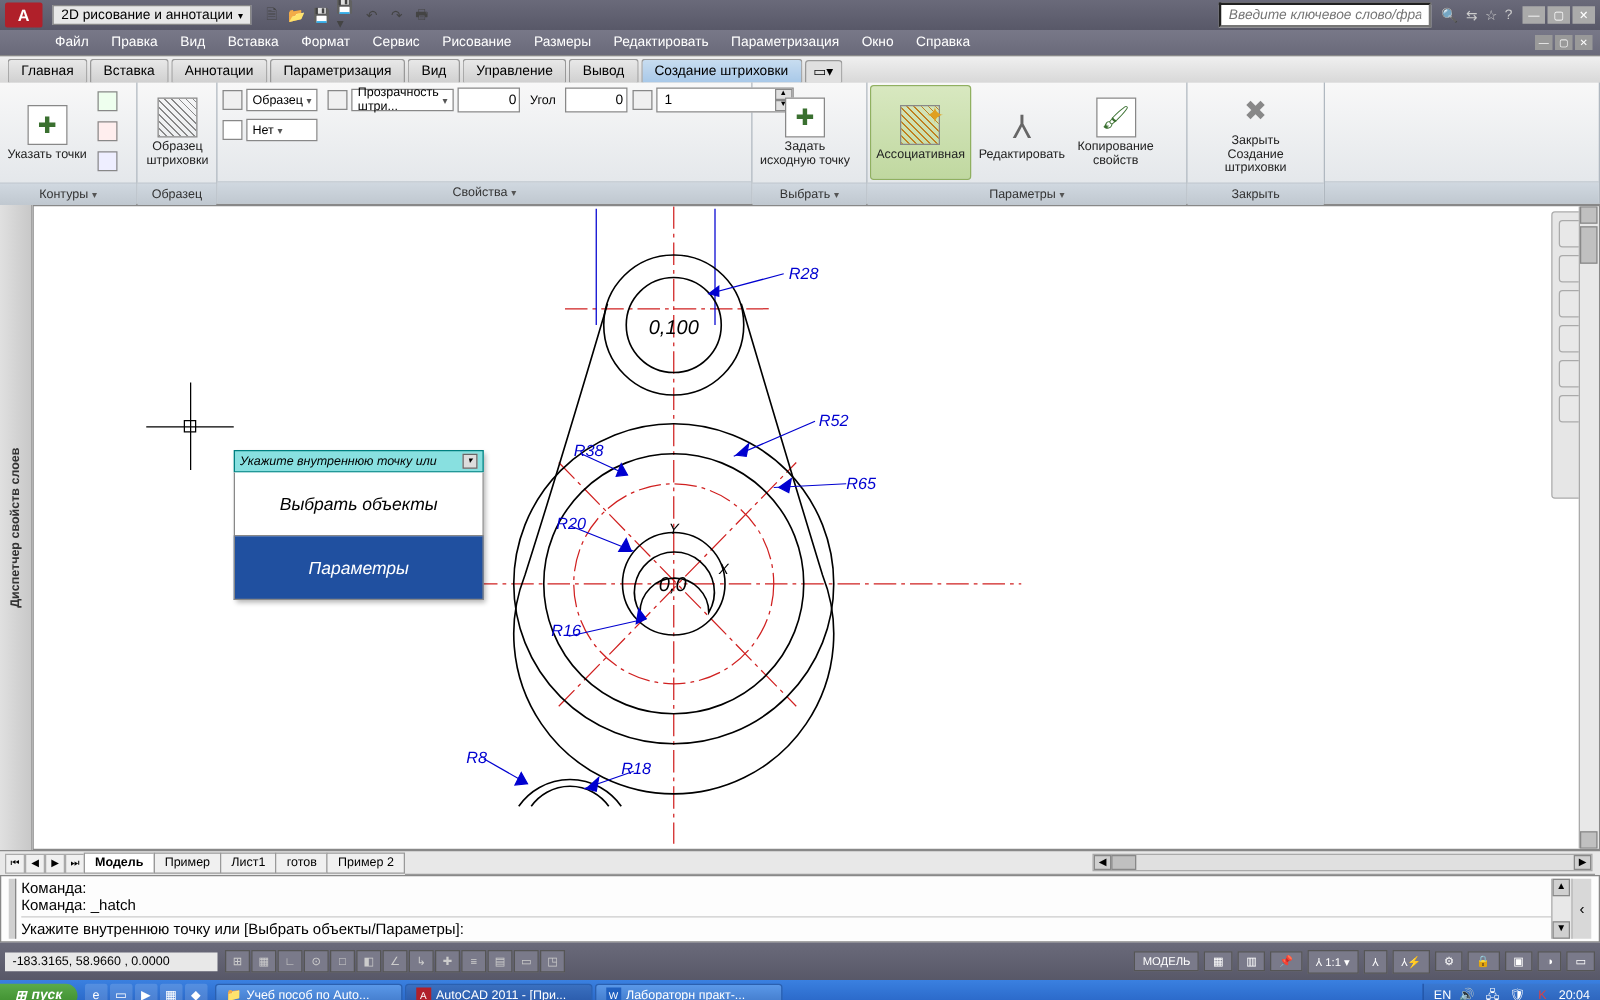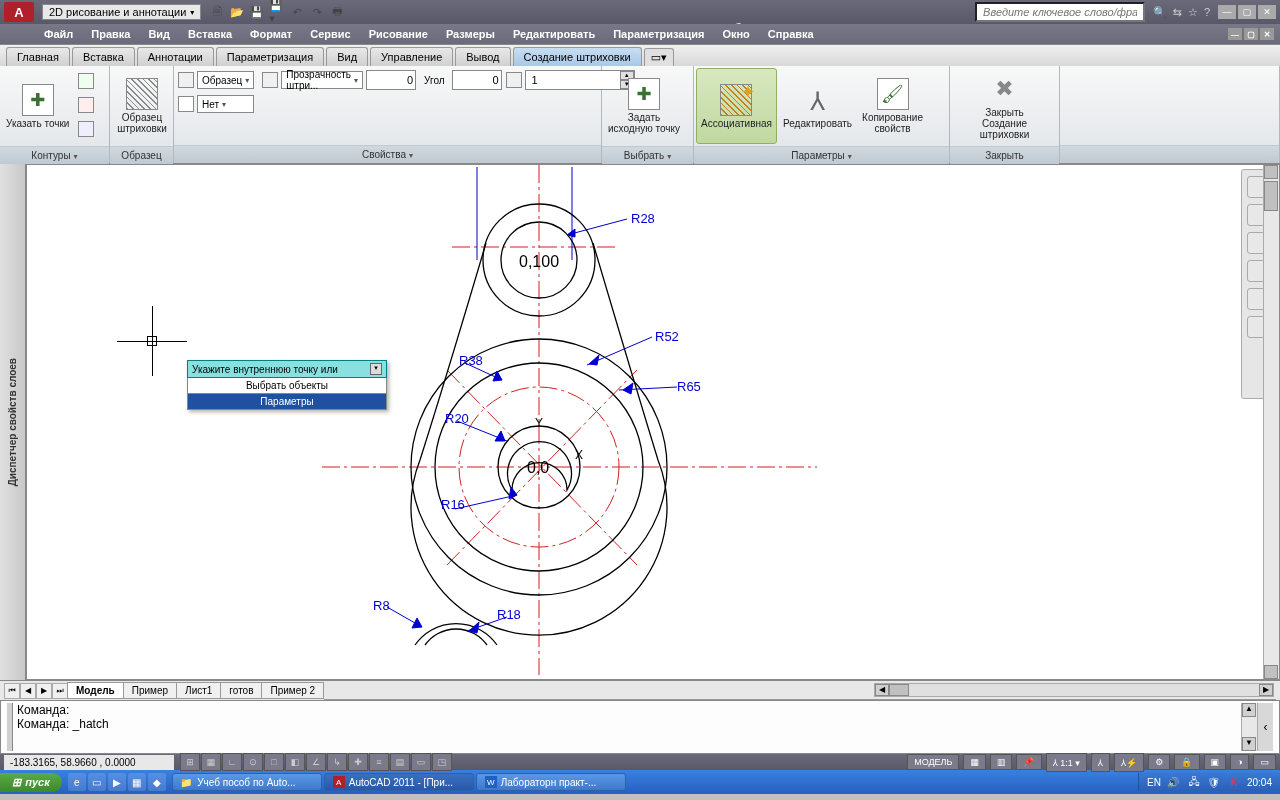--- a/index.html
+++ b/index.html
@@ -9,21 +9,21 @@
 .app-logo { width: 30px; height: 20px; background: #b0202a; display: inline-flex; align-items: center; justify-content: center; color: #fff; font-weight: bold; font-size: 13px; border-radius: 2px; margin-right: 8px; }
 .workspace-dd { background: #e8e8e8; color: #000; padding: 1px 6px; font-size: 11px; border: 1px solid #888; display: inline-flex; align-items: center; gap: 4px; margin-right: 6px; }
 .qat-icon { width: 16px; height: 16px; display: inline-flex; align-items: center; justify-content: center; margin: 0 2px; color: #444; cursor: pointer; }
 .titlebar-title { flex: 1; text-align: center; font-size: 12px; font-weight: bold; color: #e8e8f0; margin-top: 34px; }
 .search-box { background: #fff; color: #888; font-style: italic; padding: 2px 6px; width: 170px; font-size: 11px; }
 .title-right-icons { display: flex; gap: 6px; margin: 0 8px; color: #ccc; }
 .win-btns { display: flex; gap: 2px; }
 .win-btns span { width: 18px; height: 14px; background: #aaa; display: inline-flex; align-items: center; justify-content: center; font-size: 9px; cursor: pointer; }
 
 .menubar { height: 20px; background: linear-gradient(#787888, #6a6a7a); display: flex; align-items: center; color: #fff; padding: 0 44px; gap: 18px; font-size: 11px; position: relative; }
-.menubar span { cursor: pointer; font-weight: bold; }
+.menubar span { cursor: pointer; }
 .mdi-btns { position: absolute; right: 6px; display: flex; gap: 2px; }
 .mdi-btns span { width: 14px; height: 12px; background: #999; font-size: 8px; display: inline-flex; align-items: center; justify-content: center; }
 
 .tabbar { height: 22px; background: linear-gradient(#f0f0f0,#d8d8d8); display: flex; align-items: flex-end; border-top: 1px solid #888; padding-left: 6px; gap: 2px; }
 .tab { padding: 3px 10px; background: linear-gradient(#e8e8e8,#d0d0d0); border: 1px solid #999; border-bottom: none; border-radius: 3px 3px 0 0; font-size: 11px; cursor: pointer; }
 .tab.active { background: linear-gradient(#c8ddf0,#a8c8e8); }
 .tab-extra { width: 30px; background: #e0e0e0; border: 1px solid #999; border-bottom: none; display: flex; align-items: center; justify-content: center; height: 18px; border-radius: 3px 3px 0 0; }
 
 .ribbon { height: 98px; background: linear-gradient(#f8f8f8,#e0e4e8); display: flex; border-bottom: 1px solid #888; }
 .panel { border-right: 1px solid #b0b8c0; display: flex; flex-direction: column; position: relative; }
@@ -38,29 +38,29 @@
 .prop-row { display: flex; align-items: center; height: 24px; gap: 3px; padding: 0 2px; }
 .prop-row .picon { width: 16px; height: 16px; border: 1px solid #888; background: #f0f0f0; }
 .prop-row .pcontrol { flex: 1; background: #fff; border: 1px solid #888; height: 18px; display: flex; align-items: center; padding: 0 4px; font-size: 10px; }
 .spinner { width: 110px; background: #fff; border: 1px solid #888; height: 20px; display: flex; align-items: center; justify-content: flex-end; padding: 0 2px; position: relative; }
 .spinner .sp-btns { position: absolute; right: 0; display: flex; flex-direction: column; }
 .spinner .sp-btns span { width: 14px; height: 9px; background: #e0e0e0; border: 1px solid #888; font-size: 6px; text-align: center; line-height: 7px; cursor: pointer; }
 
 .workarea { display: flex; height: 516px; background: #fff; }
 .palette-bar { width: 26px; background: linear-gradient(90deg,#e0e0e0,#c8c8c8); border-right: 1px solid #888; display: flex; align-items: center; justify-content: center; }
 .palette-bar span { writing-mode: vertical-rl; transform: rotate(180deg); font-size: 10px; font-weight: bold; color: #333; }
-.canvas-wrap { flex: 1; position: relative; background: #fff; overflow: hidden; border: 1px solid #888; }
+.canvas-wrap { flex: 1; position: relative; background: #fff; overflow: hidden; border: 1px solid #888; font-style: italic; }
 .canvas-svg { position: absolute; left: 0; top: 0; }
 .nav-cube { position: absolute; right: 4px; top: 4px; width: 34px; height: 230px; background: rgba(220,220,220,0.7); border: 1px solid #aaa; border-radius: 3px; display: flex; flex-direction: column; align-items: center; gap: 6px; padding-top: 6px; }
 .nav-cube div { width: 22px; height: 22px; background: #e8e8e8; border: 1px solid #aaa; border-radius: 3px; }
 .vscroll { position: absolute; right: 0; top: 0; width: 16px; bottom: 0; background: #e8e8e8; border-left: 1px solid #aaa; }
 .vscroll .thumb { position: absolute; top: 14px; width: 14px; height: 14px; background: #c0c0c0; border: 1px solid #888; }
 .ctx-popup { position: absolute; left: 160px; top: 195px; width: 200px; box-shadow: 2px 2px 4px rgba(0,0,0,0.3); }
 .ctx-title { background: #88e0e0; border: 1px solid #008080; padding: 2px 4px; font-size: 10px; display: flex; justify-content: space-between; align-items: center; }
-.ctx-item { background: #fff; border: 1px solid #888; border-top: none; padding: 2px 0; text-align: center; font-size: 10px; cursor: pointer; }
+.ctx-item { background: #fff; border: 1px solid #888; border-top: none; padding: 17px 0; text-align: center; font-size: 14px; cursor: pointer; }
 .ctx-item.sel { background: #2050a0; color: #fff; }
 .cursor-cross { position: absolute; left: 90px; top: 158px; pointer-events: none; }
 .cursor-cross .h { position: absolute; width: 70px; height: 1px; background: #000; top: 18px; left: 0; }
 .cursor-cross .v { position: absolute; width: 1px; height: 70px; background: #000; left: 35px; top: -17px; }
 .cursor-cross .box { position: absolute; width: 10px; height: 10px; border: 1px solid #000; left: 30px; top: 13px; }
 
 .modeltabs { height: 20px; background: #e8e8e8; border-top: 1px solid #888; display: flex; align-items: center; padding: 0 4px; gap: 0; }
 .nav-arrows { display: flex; }
 .nav-arrows span { width: 16px; height: 16px; border: 1px solid #aaa; background: #f0f0f0; display: inline-flex; align-items: center; justify-content: center; font-size: 8px; cursor: pointer; }
 .mtab { padding: 2px 8px; background: #f0f0f0; border: 1px solid #999; font-size: 10px; cursor: pointer; margin-left: -1px; }
@@ -70,21 +70,21 @@
 .hscroll-thumb .harrow { width: 14px; height: 12px; background: #d0d0d0; border: 1px solid #888; font-size: 8px; text-align: center; }
 
 .cmdline { height: 54px; background: #fdfdfd; border: 1px solid #888; font-family: 'Courier New', monospace; font-size: 12px; padding: 2px 6px; display: flex; }
 .cmdline .cmdtext { flex: 1; }
 .cmdline .cmd-scroll { width: 16px; background: #e8e8e8; border-left: 1px solid #aaa; position: relative; }
 .cmd-scroll span { position: absolute; width: 14px; height: 14px; background: #d0d0d0; border: 1px solid #888; font-size: 8px; text-align: center; }
 .cmdline .cmdrow { line-height: 14px; }
 .cmdline .prompt { border-top: 1px solid #ccc; margin-top: 2px; padding-top: 2px; }
 .cmdhandle { width: 6px; background: #d0d0d0; border-right: 1px solid #888; margin-right: 4px; cursor: move; }
 
-.statusbar { height: 16px; background: linear-gradient(#6a6a7a, #585868); display: flex; align-items: center; color: #fff; font-size: 10px; padding: 0 4px; gap: 6px; }
+.statusbar { height: 30px; background: linear-gradient(#6a6a7a, #585868); display: flex; align-items: center; color: #fff; font-size: 10px; padding: 0 4px; gap: 6px; }
 .status-coords { background: #e8e8e8; color: #000; padding: 2px 6px; font-size: 10px; min-width: 170px; }
 .status-toggles { display: flex; gap: 1px; }
 .status-toggles span { width: 20px; height: 18px; background: #7a7a8a; border: 1px solid #555; display: inline-flex; align-items: center; justify-content: center; font-size: 9px; cursor: pointer; color: #ccc; }
 .status-right { margin-left: auto; display: flex; gap: 4px; align-items: center; }
 .status-right .sbtn { padding: 2px 6px; background: #7a7a8a; border: 1px solid #555; font-size: 9px; cursor: pointer; }
 
 .taskbar { height: 24px; background: linear-gradient(#3a80e0,#2560c0); display: flex; align-items: center; color: #fff; font-size: 11px; }
 .start-btn { background: linear-gradient(#5aaa4a,#3a8a2a); padding: 3px 12px; border-radius: 0 10px 10px 0; font-weight: bold; font-style: italic; cursor: pointer; display: flex; align-items: center; gap: 4px; }
 .ql { display: flex; gap: 2px; margin: 0 6px; }
 .ql span { width: 18px; height: 18px; background: rgba(255,255,255,0.15); border-radius: 2px; cursor: pointer; display: inline-flex; align-items: center; justify-content: center; font-size: 10px; }
@@ -405,20 +405,21 @@
       <span class="harrow">▶</span>
     </div>
   </div>
 </div>
 
 <div class="cmdline">
   <div class="cmdhandle"></div>
   <div class="cmdtext">
     <div class="cmdrow">Команда:</div>
     <div class="cmdrow">Команда: _hatch</div>
+    <div class="cmdrow prompt">Укажите внутреннюю точку или [Выбрать объекты/Параметры]:</div>
   </div>
   <div class="cmd-scroll">
     <span style="top:0">▲</span>
     <span style="bottom:0">▼</span>
   </div>
   <div style="width:16px;background:#d8d8d8;border-left:1px solid #aaa;display:flex;align-items:center;justify-content:center;cursor:pointer">‹</div>
 </div>
 
 <div class="statusbar">
   <span class="status-coords">-183.3165, 58.9660 , 0.0000</span>

